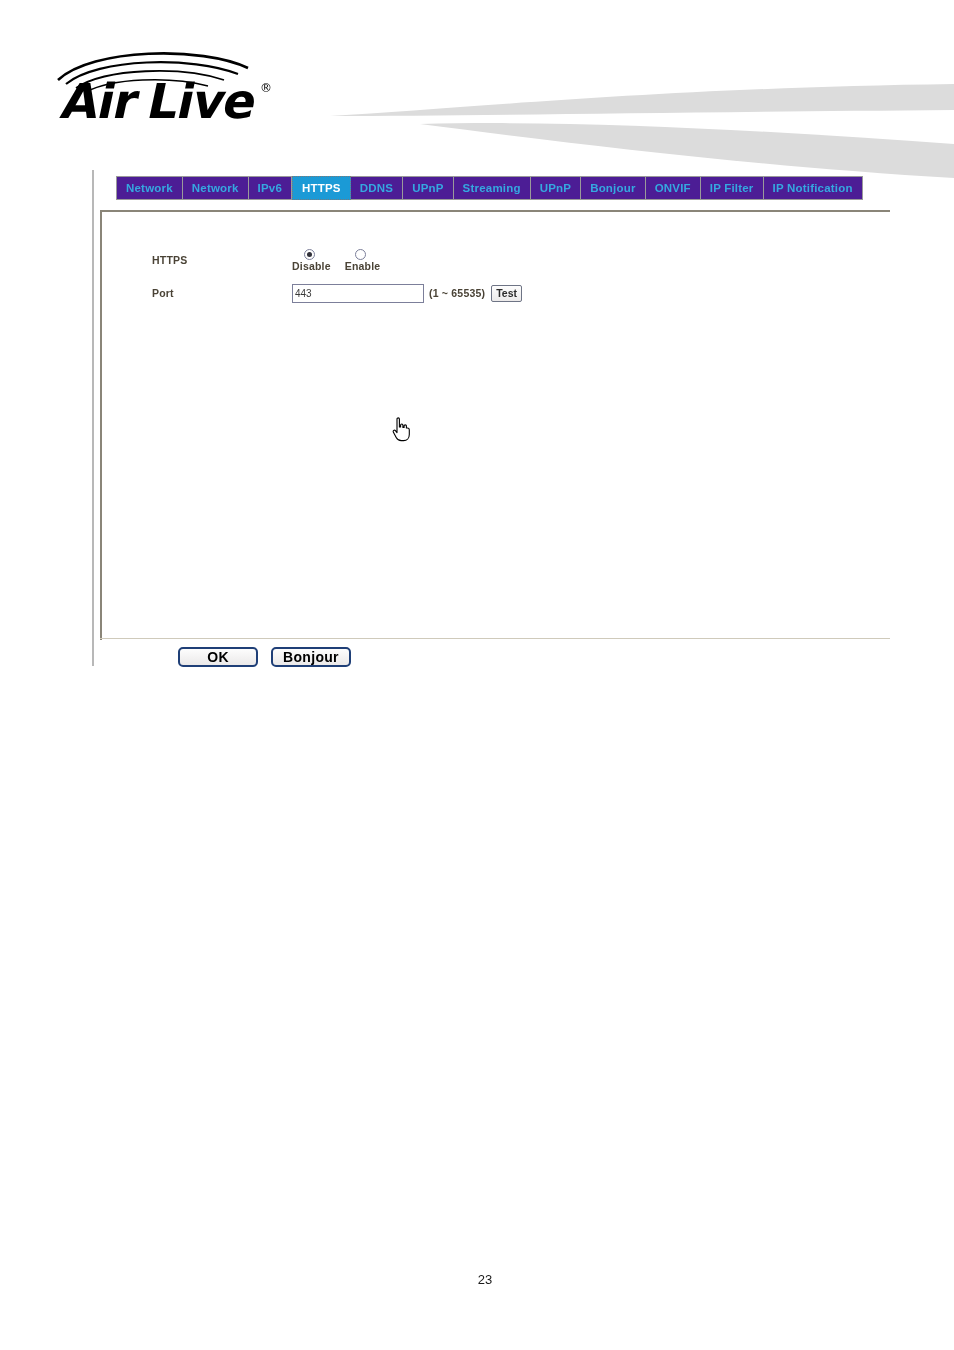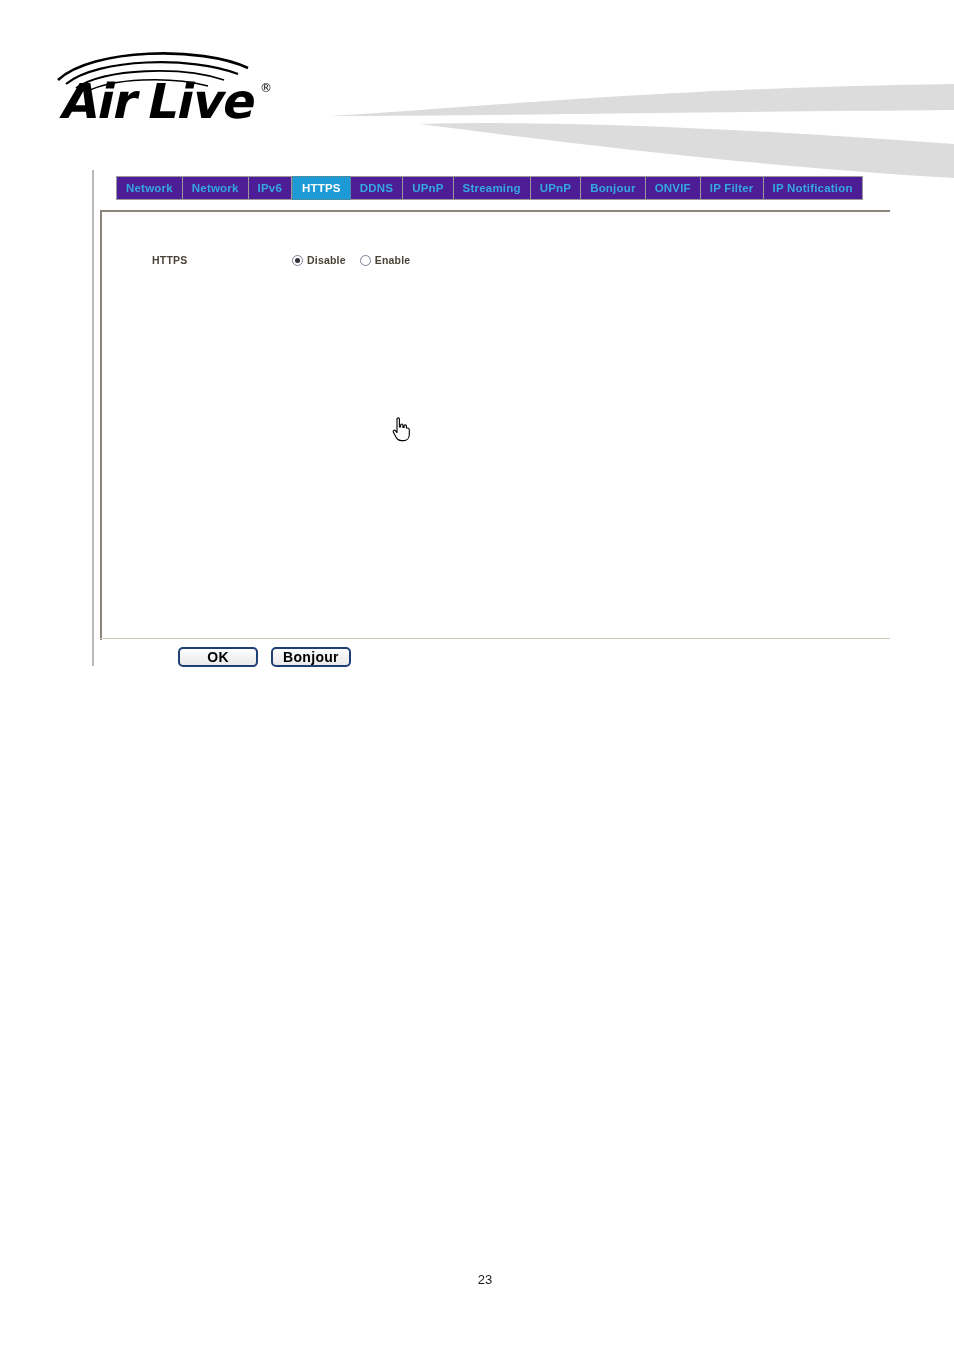--- a/index.html
+++ b/index.html
@@ -133,20 +133,21 @@
   }
 
   .radio-group {
     display: flex;
     align-items: center;
   }
   .radio-item {
     display: flex;
     align-items: center;
     margin-right: 14px;
+    flex-direction: column;
   }
   .radio-dot {
     width: 11px;
     height: 11px;
     border: 1px solid #7c7f9a;
     border-radius: 50%;
     background: #ffffff;
     box-sizing: border-box;
     margin-right: 4px;
     flex: none;
@@ -311,20 +312,28 @@
           <span class="radio-dot checked"></span>
           <span class="radio-label">Disable</span>
         </label>
         <label class="radio-item">
           <span class="radio-dot"></span>
           <span class="radio-label">Enable</span>
         </label>
       </div>
     </div>
 
+    <div class="form-row" id="port-row">
+      <div class="form-label">Port</div>
+      <div class="form-field">
+        <input id="port-input" type="text" value="443" style="">
+        <span id="port-range">(1 ~ 65535)</span>
+        <button id="test-button">Test</button>
+      </div>
+    </div>
 
   </div>
 
   <svg id="cursor" viewBox="0 0 22 26">
     <path d="M7 3 C7 1.5 9.4 1.5 9.4 3 L9.4 11 L10.6 11 L10.6 9 C10.6 7.6 12.9 7.6 12.9 9
              L12.9 11.4 L14.1 11.4 L14.1 9.8 C14.1 8.5 16.4 8.5 16.4 9.8 L16.4 12
              L17.4 12 C18.6 12 19.3 12.6 19.3 13.8 L19.3 18.5 C19.3 22 17 24.6 13.6 24.6
              L11.2 24.6 C8.6 24.6 7.2 23.3 6.2 21.4 L3.3 16 C2.6 14.7 4.4 13.4 5.4 14.6
              L7 16.6 Z" fill="#ffffff" stroke="#000000" stroke-width="1.1" stroke-linejoin="round"></path>
   </svg>

